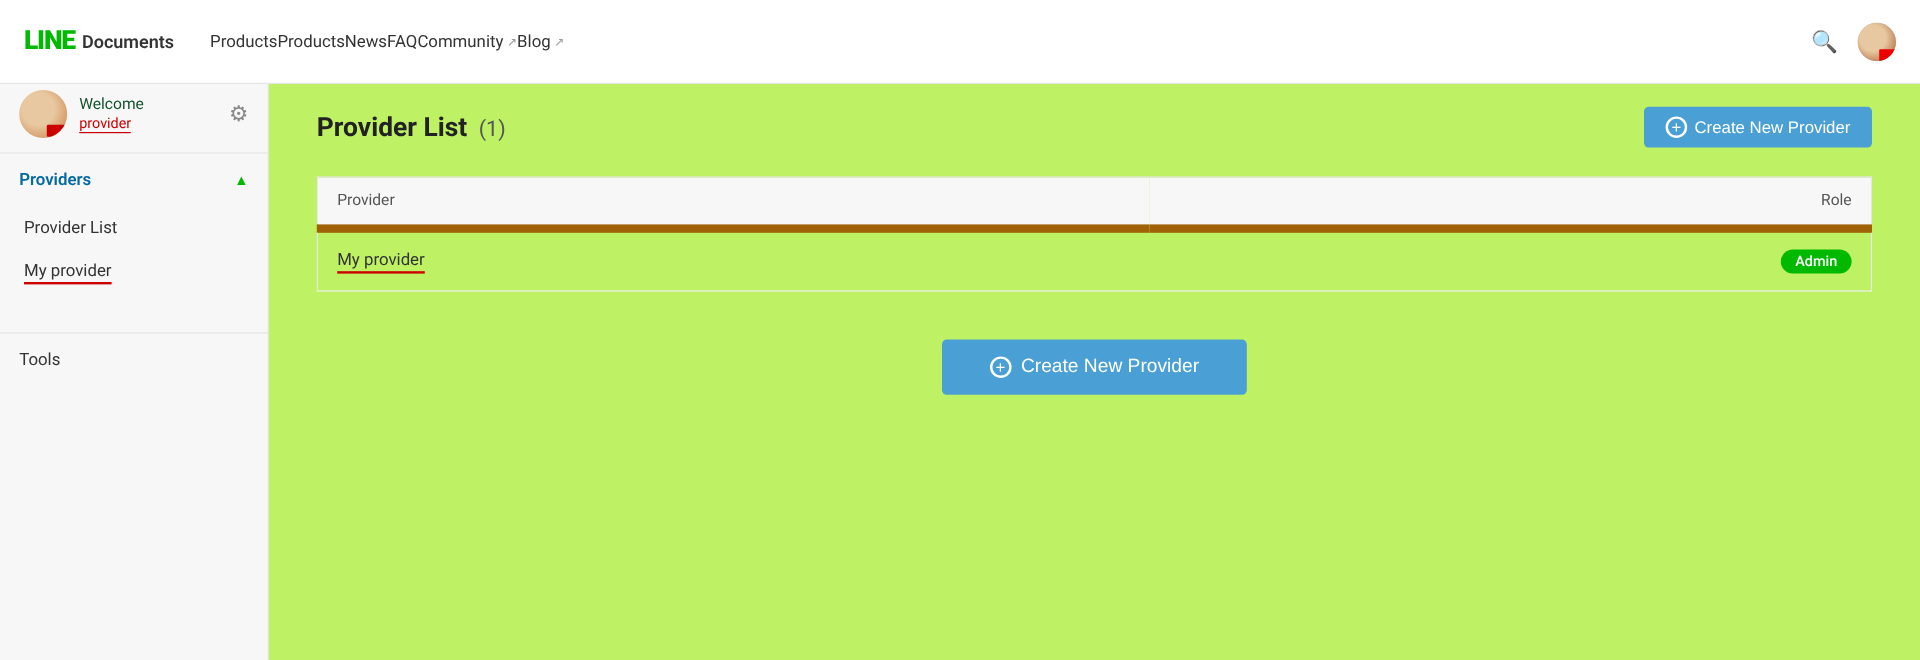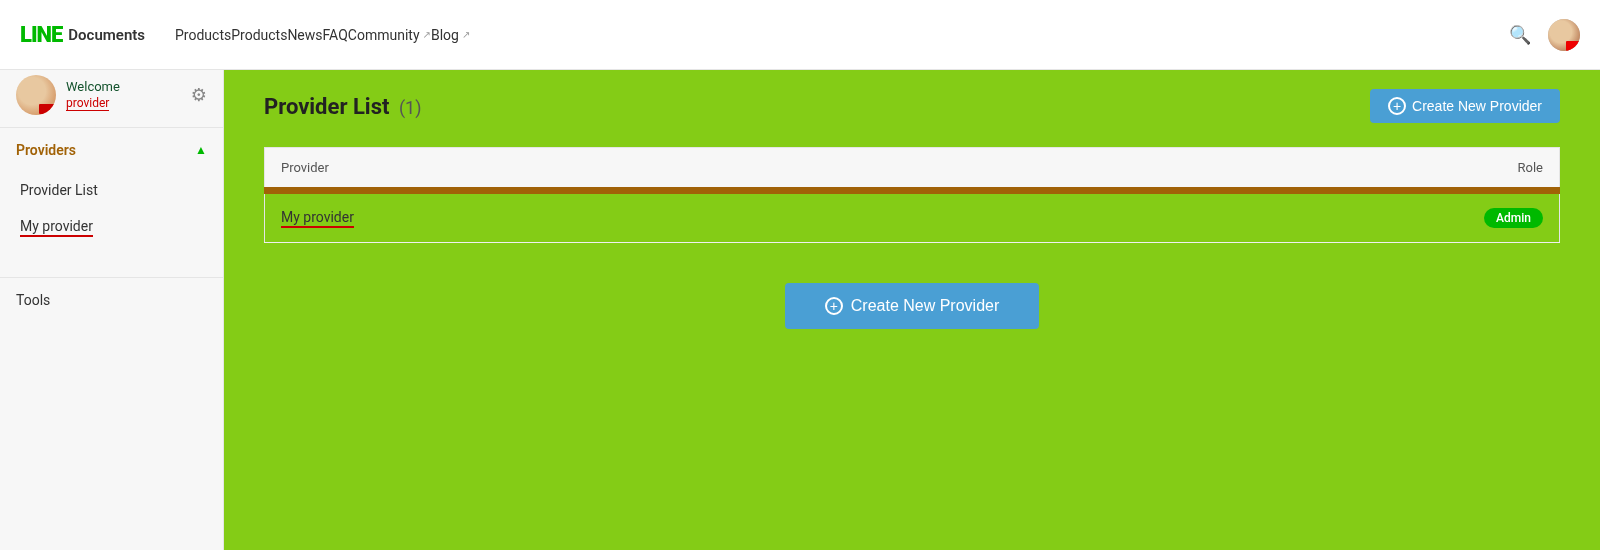--- a/index.html
+++ b/index.html
@@ -157,21 +157,21 @@
     }
     .sidebar-section-header {
       display: flex;
       align-items: center;
       justify-content: space-between;
       padding: 14px 16px;
       cursor: pointer;
     }
     .sidebar-section-title {
       font-size: 14px;
-      color: #a16207;
+      color: #0369a1;
       font-weight: 600;
     }
     .sidebar-arrow {
       color: #00b900;
       font-size: 12px;
     }
     .sidebar-nav-item {
       padding: 10px 20px;
       font-size: 14px;
       color: #333;
@@ -183,21 +183,21 @@
       font-size: 14px;
       color: #333;
       cursor: pointer;
       border-top: 1px solid #e5e5e5;
     }
 
     
     .main-content {
       flex: 1;
       padding: 30px 40px;
-      background: #84cc16;
+      background: #bef264;
     }
     .page-header {
       display: flex;
       align-items: center;
       justify-content: space-between;
       margin-bottom: 24px;
     }
     .page-title {
       font-size: 22px;
       font-weight: 700;

